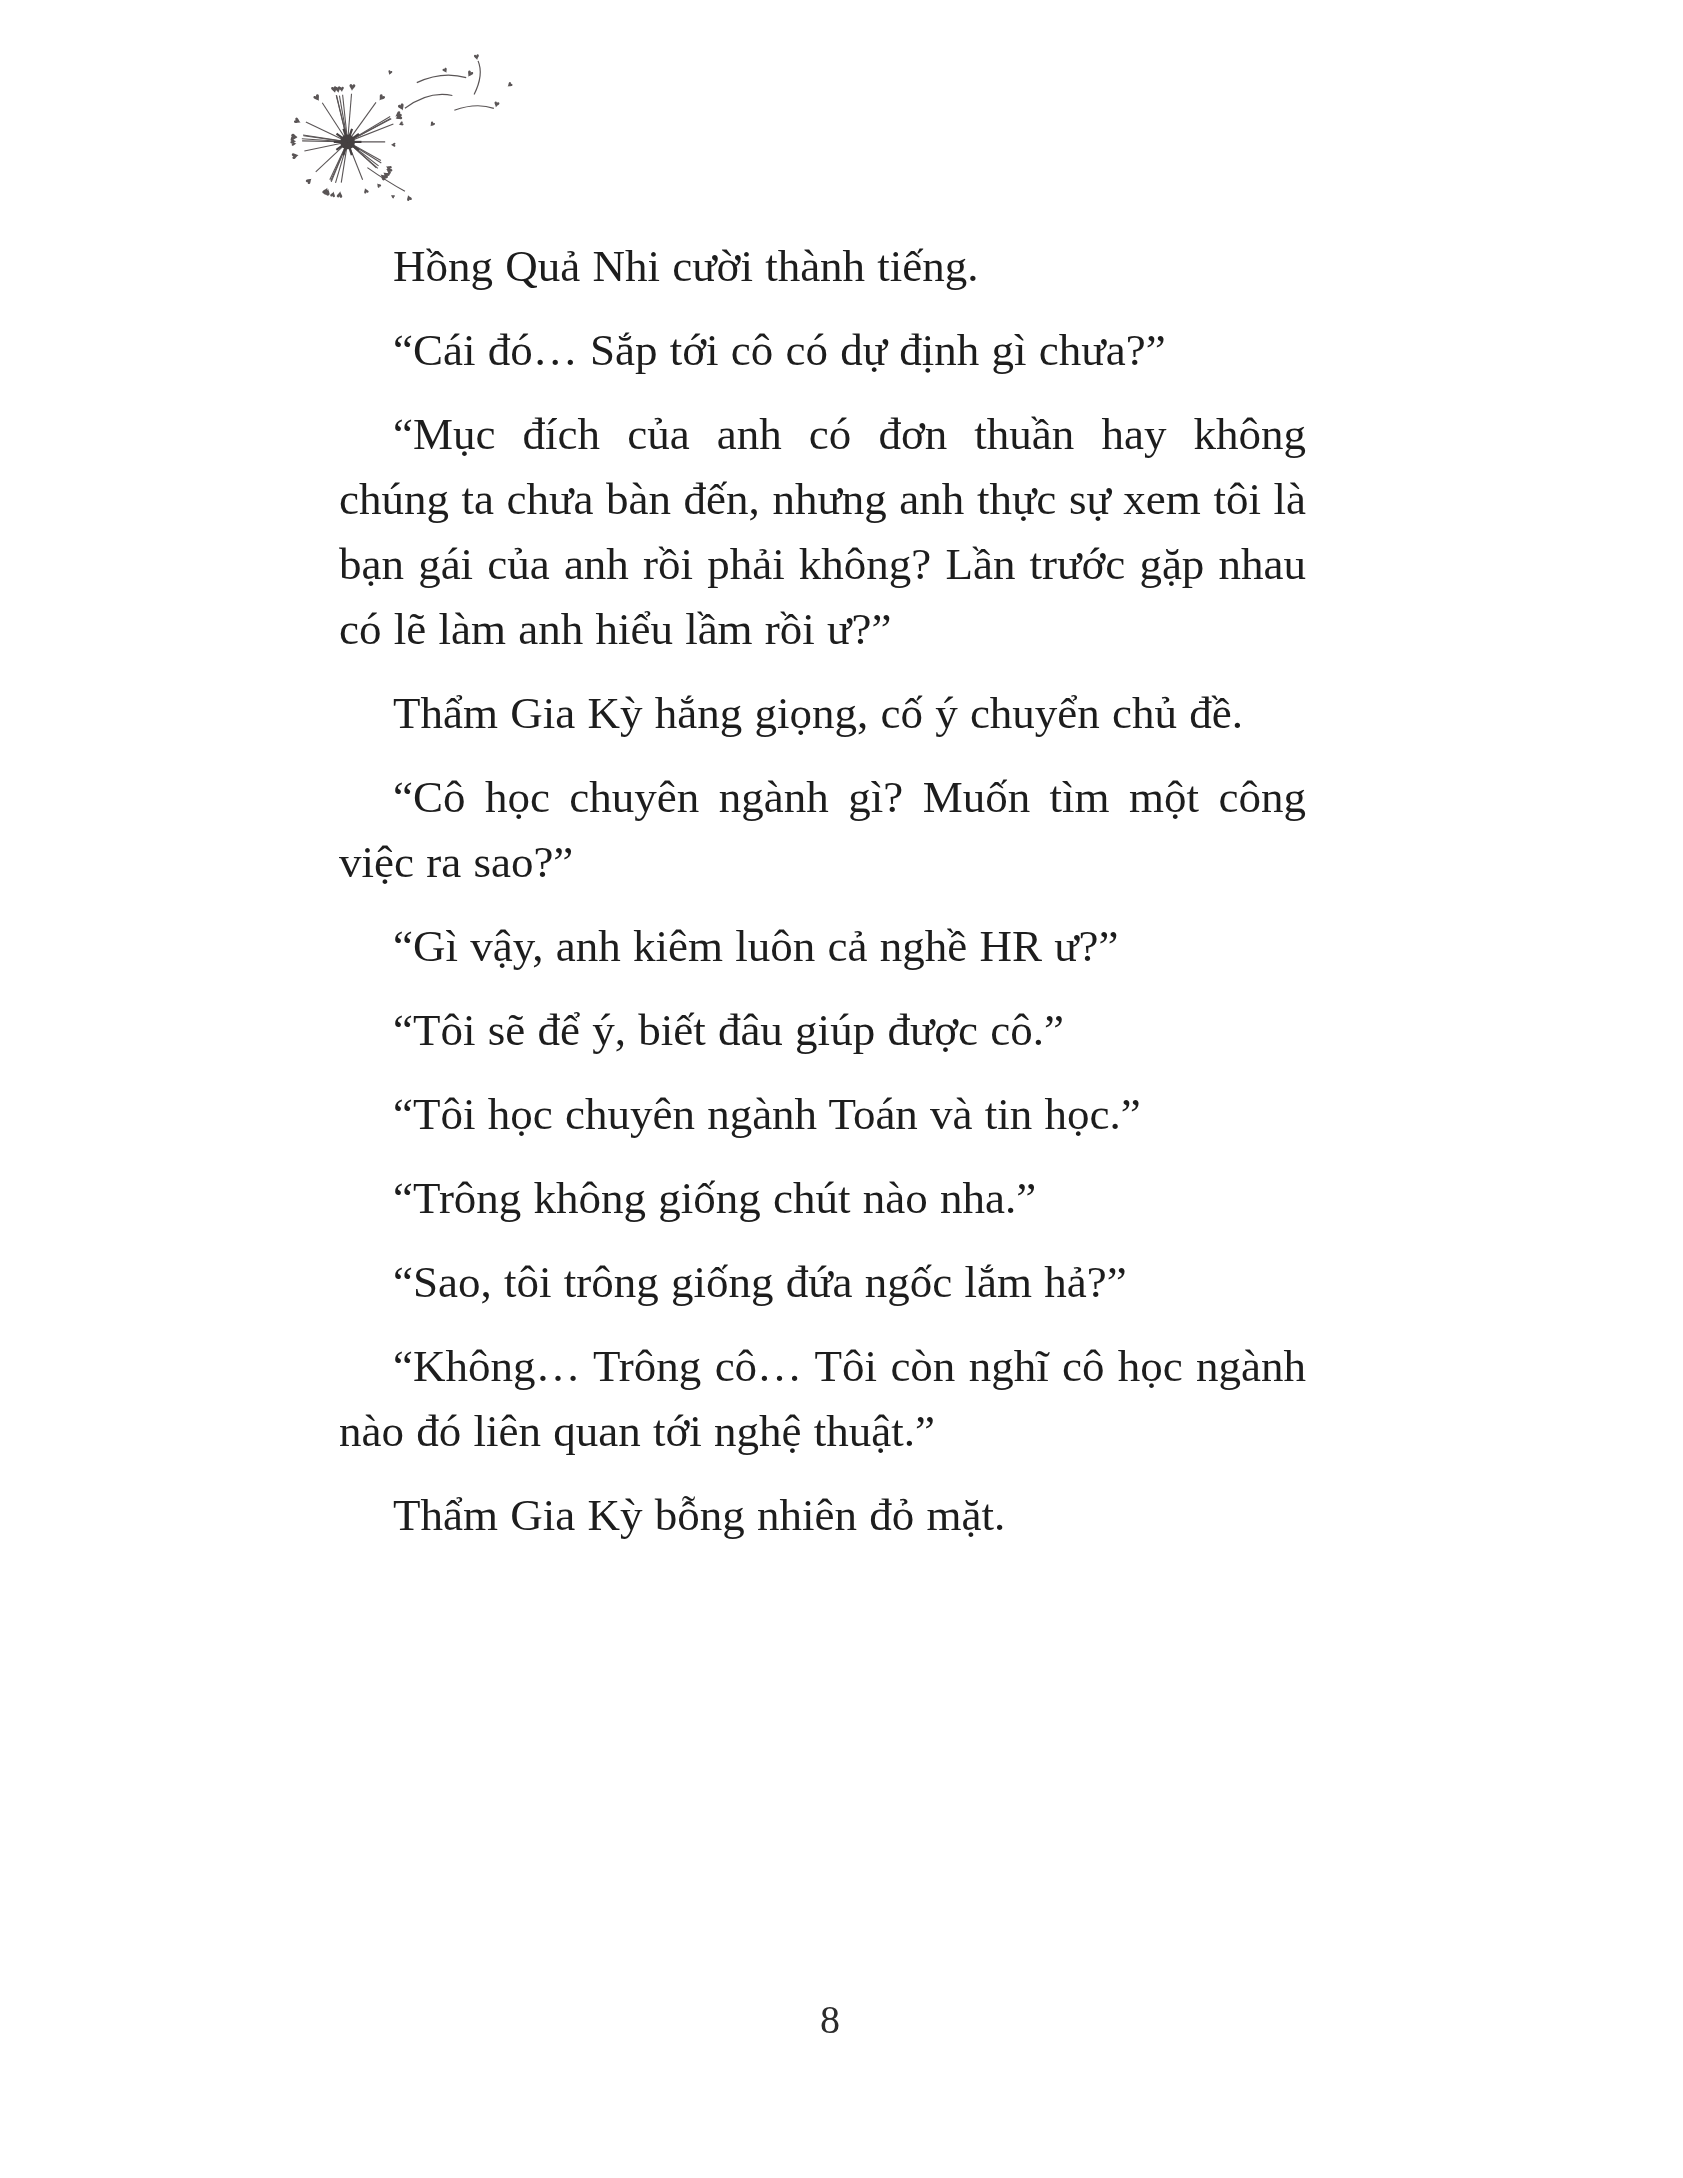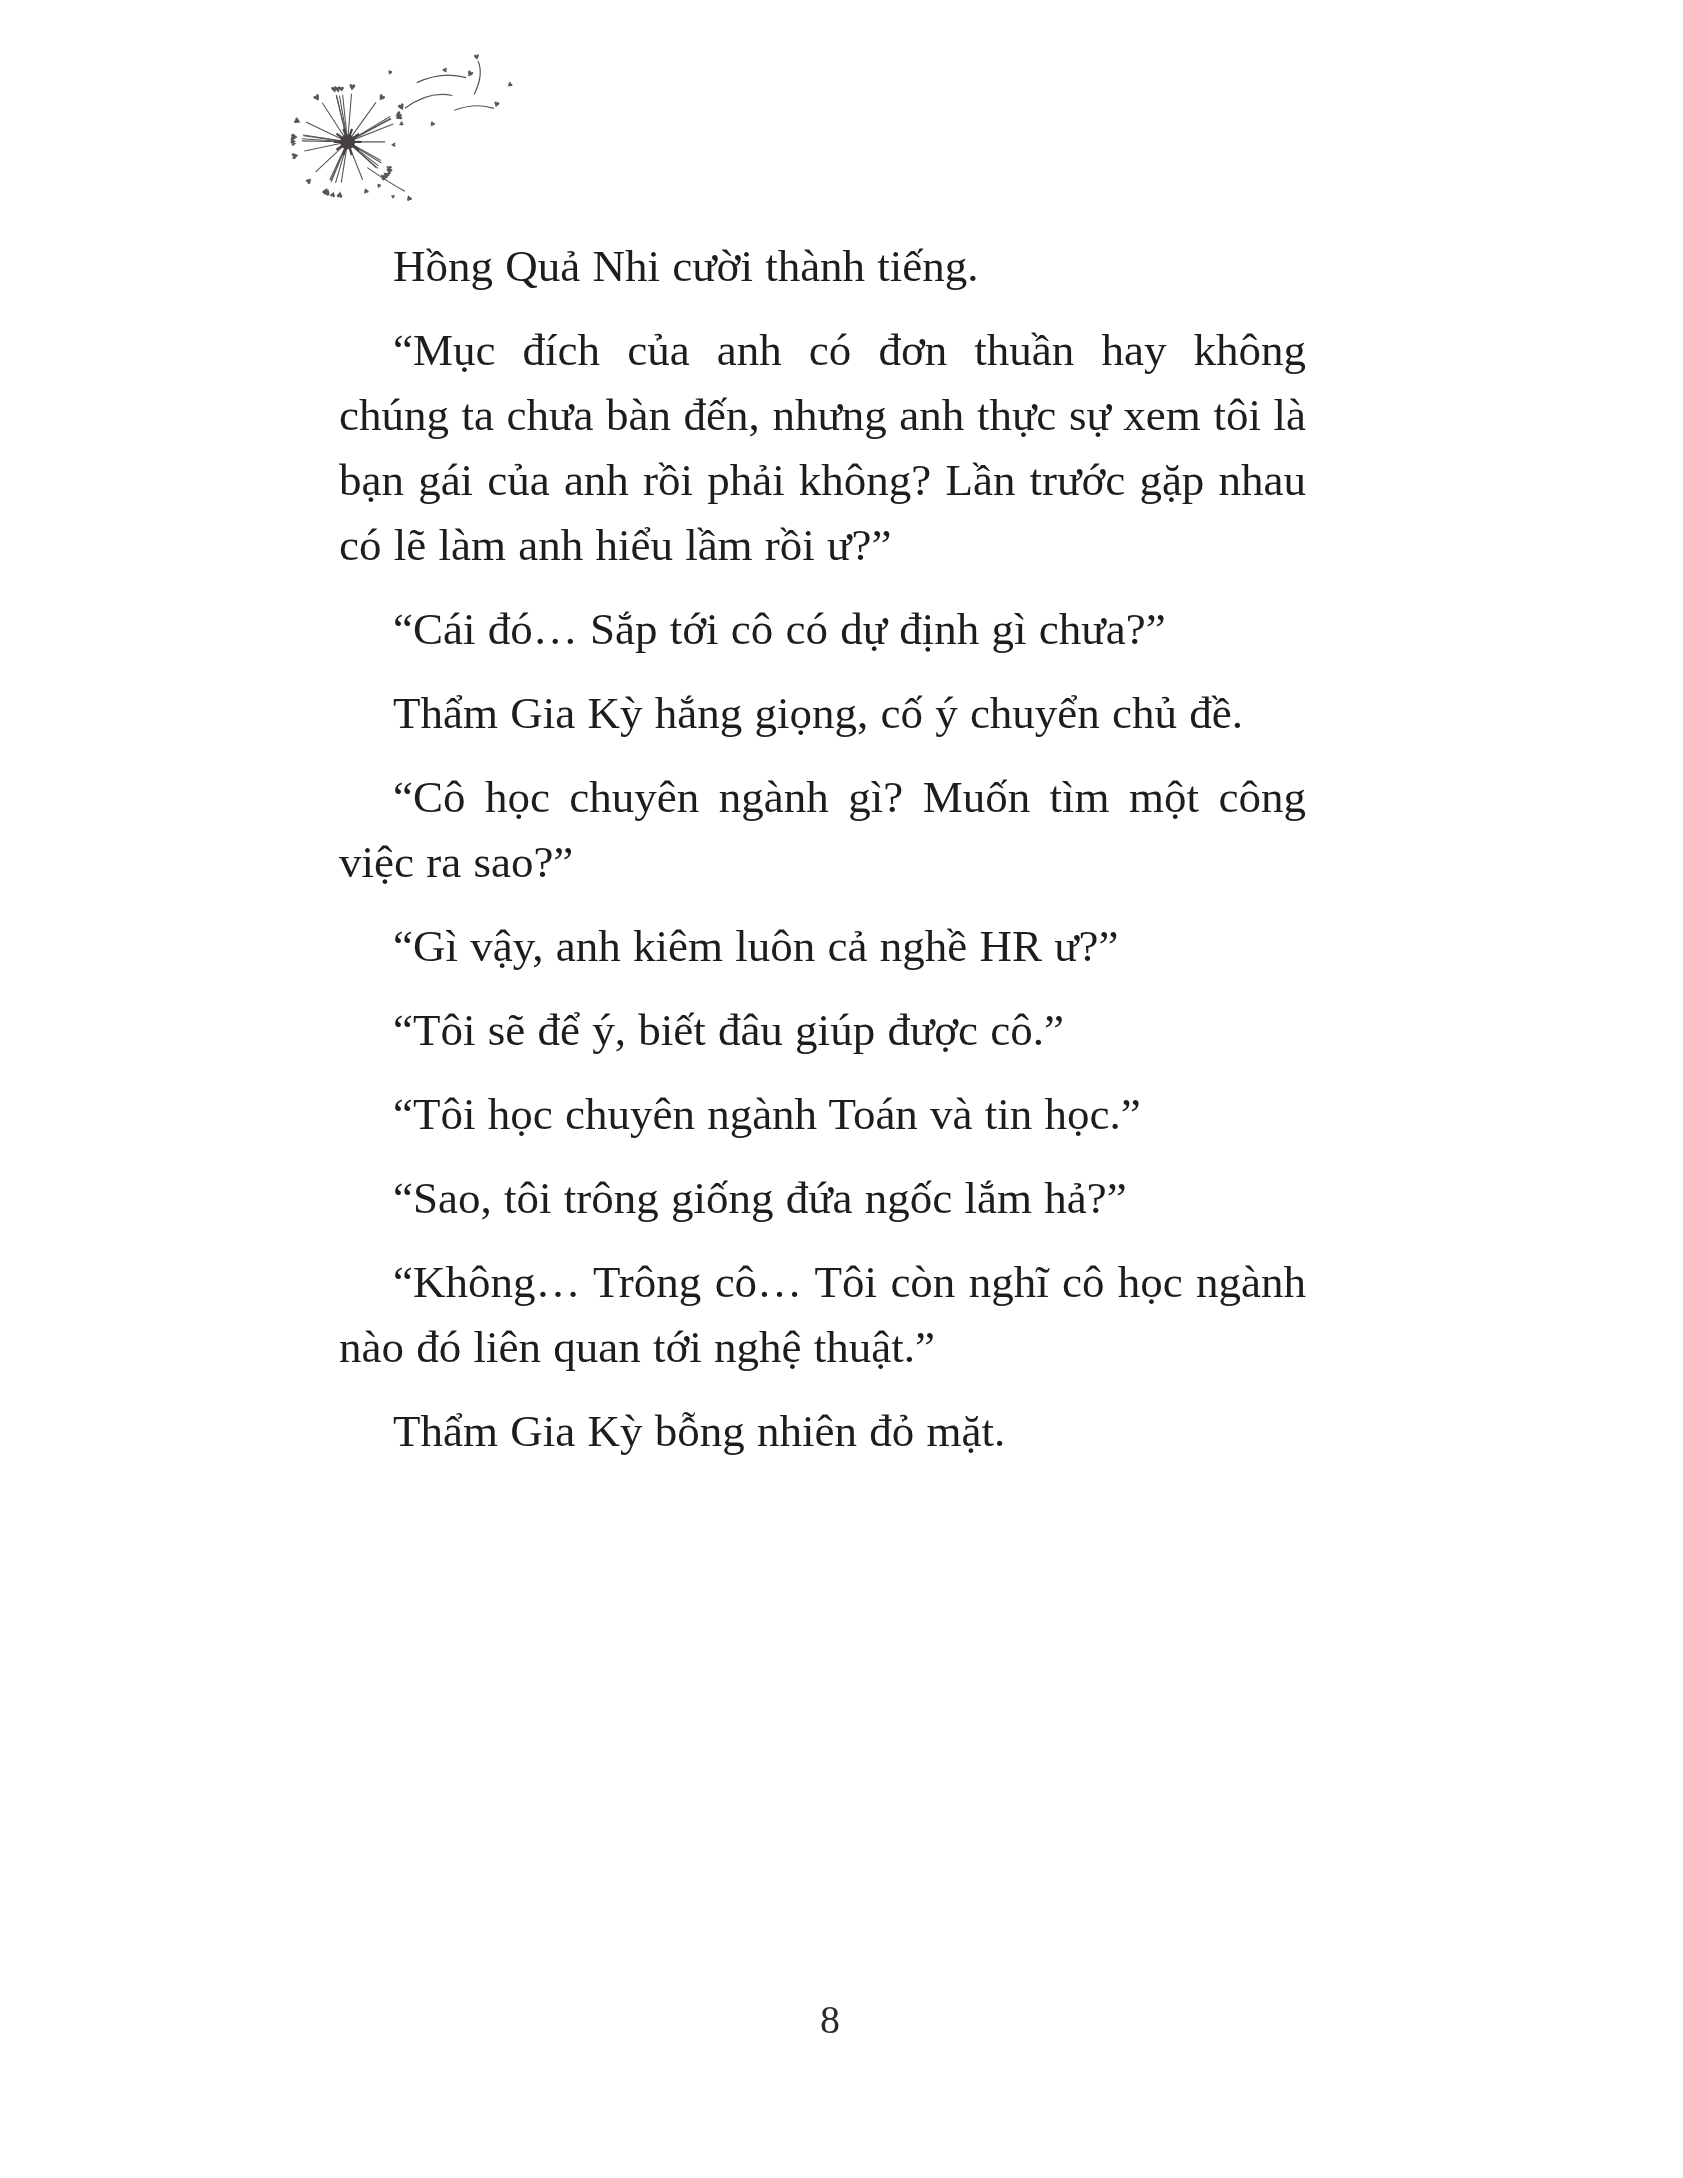--- a/index.html
+++ b/index.html
@@ -142,27 +142,28 @@
         <text x="168" y="22" font-size="9" fill="#5a5556" text-anchor="middle" transform="rotate(-30 168 22)">♥</text>
         <text x="110" y="24" font-size="8" fill="#5a5556" text-anchor="middle" transform="rotate(20 110 24)">♥</text>
         <text x="230" y="36" font-size="9" fill="#5a5556" text-anchor="middle" transform="rotate(50 230 36)">♥</text>
         <text x="98" y="134" font-size="8" fill="#5a5556" text-anchor="middle" transform="rotate(140 98 134)">♥</text>
         <text x="112" y="146" font-size="7" fill="#5a5556" text-anchor="middle" transform="rotate(120 112 146)">♥</text>
       </svg>
   </div>
 
   <div class="text-block">
       <p>Hồng Quả Nhi cười thành tiếng.</p>
+      <p>“Cái đó… Sắp tới cô có dự định gì chưa?”</p>
       <p>“Mục đích của anh có đơn thuần hay không chúng ta chưa bàn đến, nhưng anh thực sự xem tôi là bạn gái của anh rồi phải không? Lần trước gặp nhau có lẽ làm anh hiểu lầm rồi ư?”</p>
-      <p>“Cái đó… Sắp tới cô có dự định gì chưa?”</p>
       <p>Thẩm Gia Kỳ hắng giọng, cố ý chuyển chủ đề.</p>
       <p>“Cô học chuyên ngành gì? Muốn tìm một công việc ra sao?”</p>
       <p>“Gì vậy, anh kiêm luôn cả nghề HR ư?”</p>
       <p>“Tôi sẽ để ý, biết đâu giúp được cô.”</p>
       <p>“Tôi học chuyên ngành Toán và tin học.”</p>
+      <p>“Trông không giống chút nào nha.”</p>
       <p>“Sao, tôi trông giống đứa ngốc lắm hả?”</p>
       <p>“Không… Trông cô… Tôi còn nghĩ cô học ngành nào đó liên quan tới nghệ thuật.”</p>
       <p>Thẩm Gia Kỳ bỗng nhiên đỏ mặt.</p>
     </div>
 
   <div class="folio">8</div>
 
 </div>
 
 

